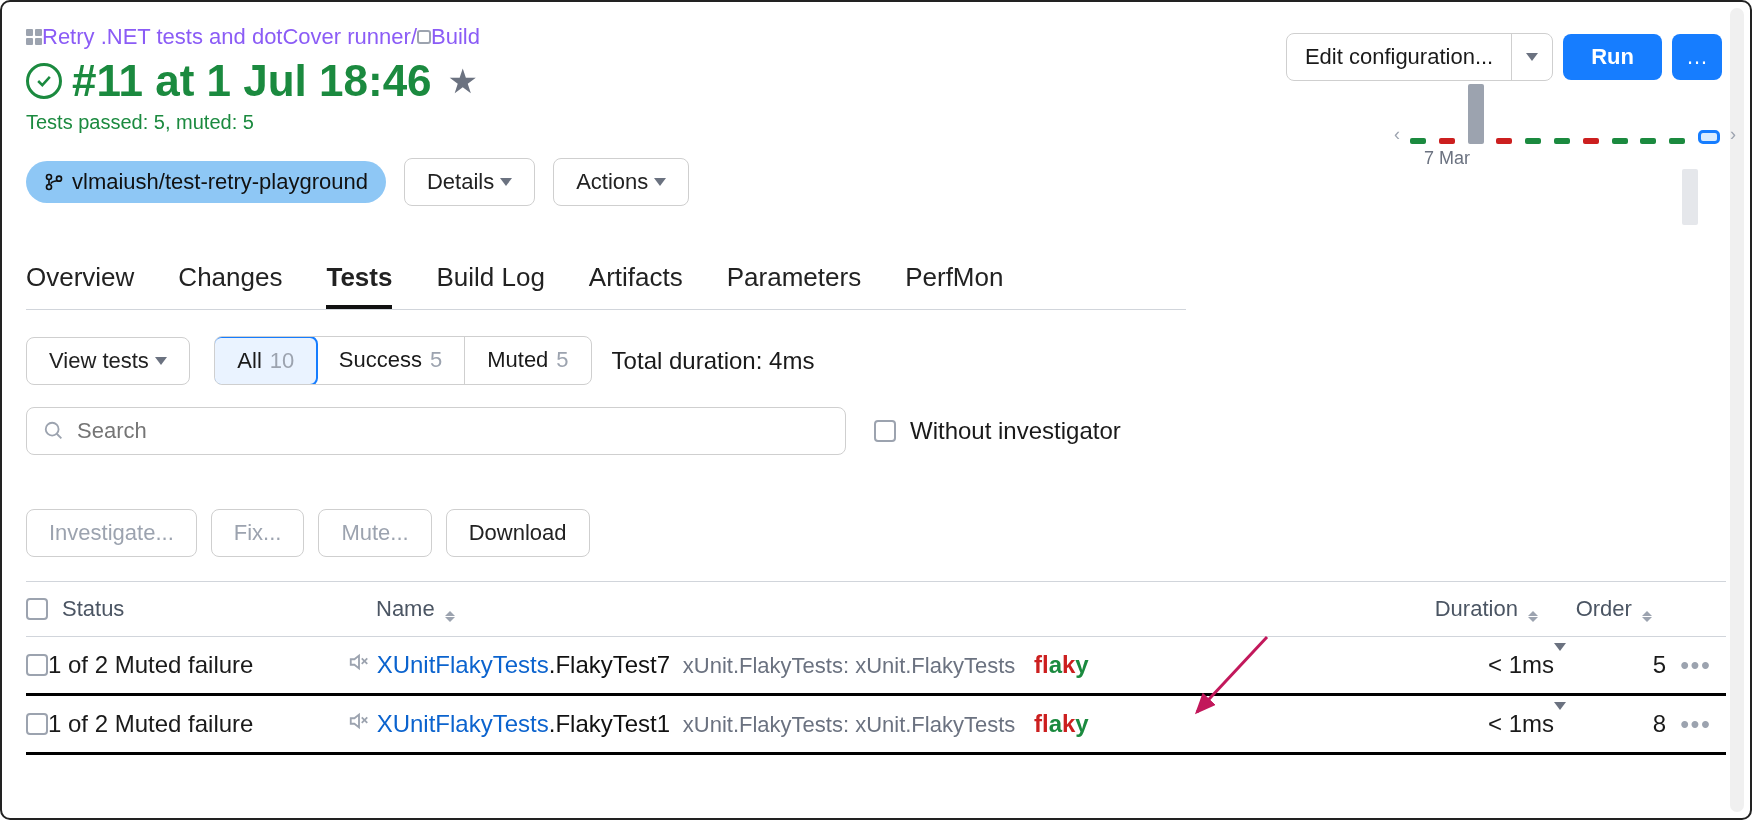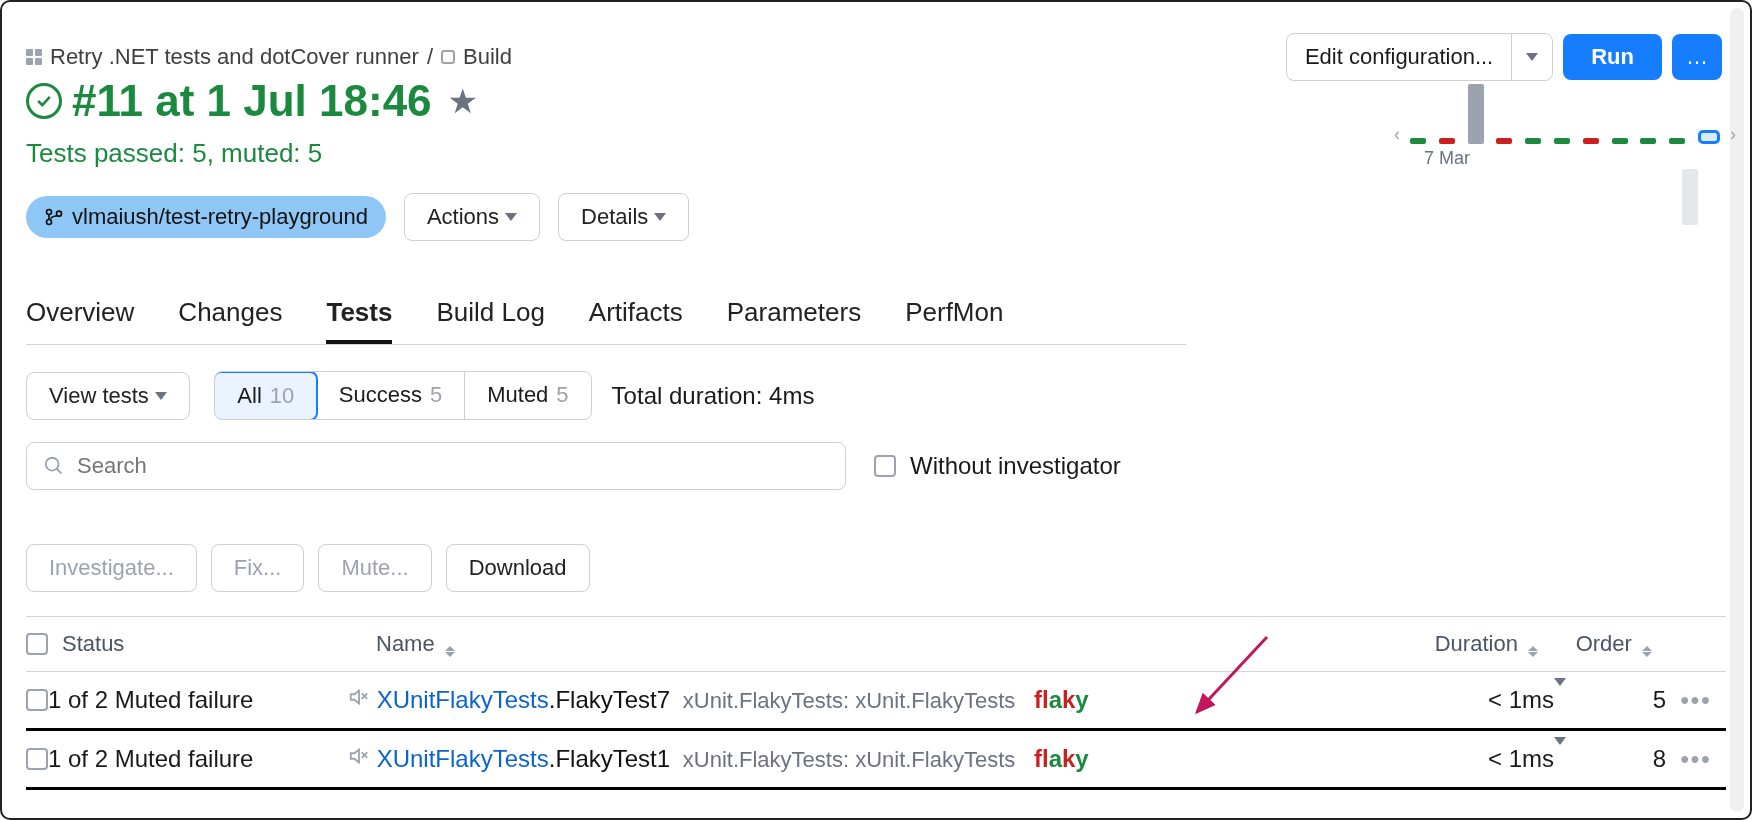--- a/index.html
+++ b/index.html
@@ -18,46 +18,45 @@
   .scrollbar {
     position: absolute;
     top: 6px; right: 6px; bottom: 6px;
     width: 14px;
     background: #f0f0f0;
     border-radius: 7px;
   }
   .breadcrumb {
     display: flex;
     align-items: center;
-    gap: 8px;
+    gap: 0;
     font-size: 22px;
-    color: #404040;
+    color: #8b5cf6;
     margin-bottom: 6px;
-    margin-top: 20px;
   }
   .bc-icon-grid {
     display: inline-grid;
     grid-template: repeat(2, 7px) / repeat(2, 7px);
     gap: 2px;
   }
   .bc-icon-grid span { background: #9ca3af; border-radius: 1px; }
   .bc-sq { width: 14px; height: 14px; border: 2px solid #9ca3af; border-radius: 3px; }
   .title-row { display: flex; align-items: center; gap: 10px; margin-top: 4px; }
   .ok-circle {
     width: 36px; height: 36px; border: 3px solid #1b8a3f; border-radius: 50%;
     display: flex; align-items: center; justify-content: center; color: #1b8a3f;
   }
   .ok-circle svg { width: 20px; height: 20px; }
   .title {
     font-size: 44px;
     font-weight: 800;
     color: #1b8a3f;
   }
   .star { font-size: 34px; color: #6b7280; margin-left: 6px; }
-  .subtitle { font-size: 26px; color: #1b8a3f; margin-top: 12px; }
+  .subtitle { font-size: 20px; color: #1b8a3f; margin-top: 5px; }
   .row2 { display: flex; align-items: center; gap: 18px; margin-top: 24px; }
   .branch-pill {
     background: #8ec7f5;
     color: #111;
     padding: 8px 18px;
     border-radius: 26px;
     font-size: 22px;
     display: flex; align-items: center; gap: 8px;
   }
   .btn {
@@ -220,25 +219,25 @@
     <svg width="20" height="20" viewBox="0 0 24 24" fill="none" stroke="#111" stroke-width="2">
         <circle cx="6" cy="6" r="3"></circle>
         <circle cx="6" cy="18" r="3"></circle>
         <circle cx="18" cy="8" r="3"></circle>
         <path d="M6 9v6"></path>
         <path d="M16 10c-3 2-6 0-8 4"></path>
       </svg>
     <span>vlmaiush/test-retry-playground</span>
   </span>
   <span class="btn">
+    <span>Details</span>
+      <span class="chev-down"></span>
+  </span>
+  <span class="btn">
     <span>Actions</span>
-      <span class="chev-down"></span>
-  </span>
-  <span class="btn">
-    <span>Details</span>
       <span class="chev-down"></span>
   </span>
 </div>
 
 <div class="top-right">
   <div class="edit-btn">
     <div class="l">Edit configuration...</div>
     <div class="r">
         <span class="chev-down"></span>
       </div>

